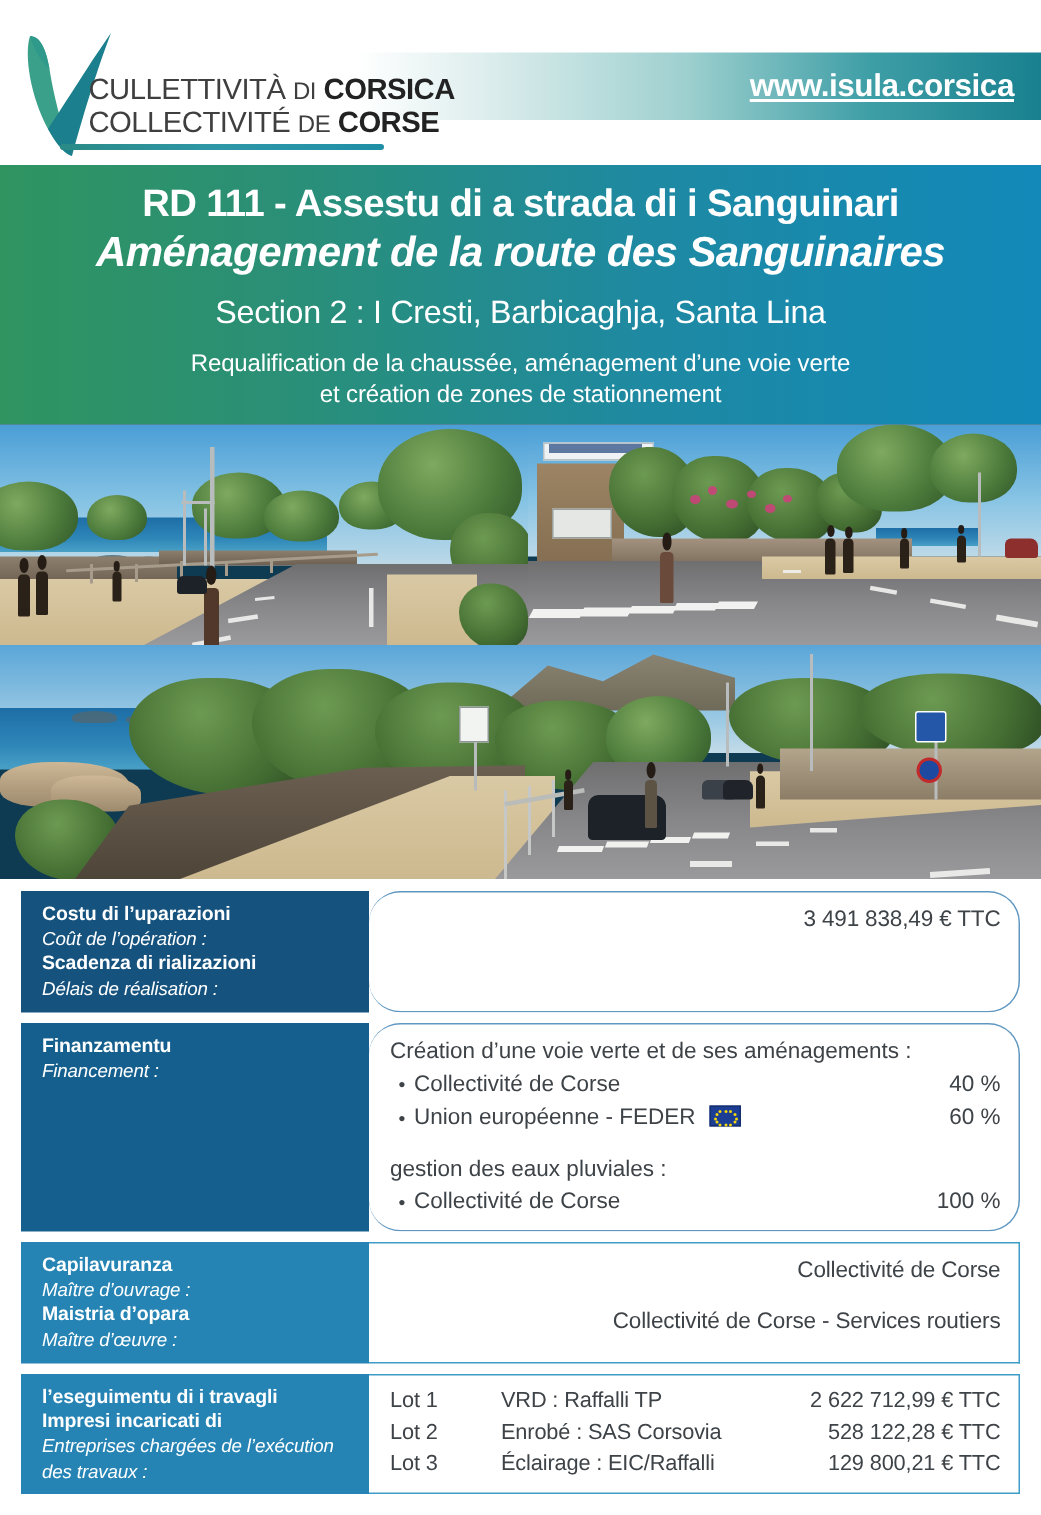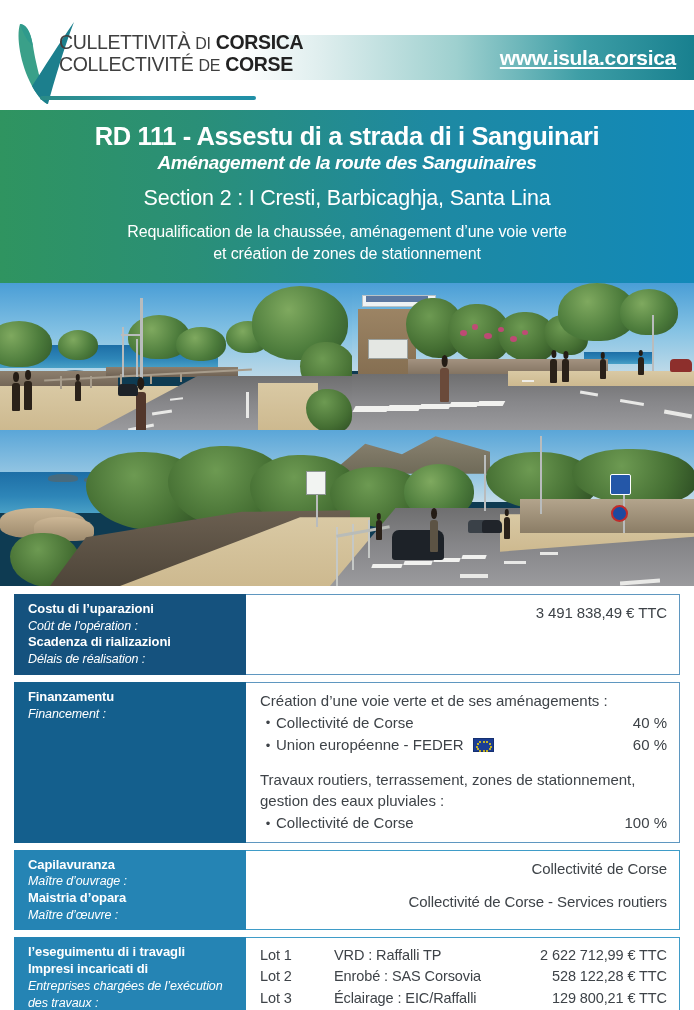--- a/index.html
+++ b/index.html
@@ -44,21 +44,21 @@
   .logo-mark {
     position: absolute;
     left: 14px;
     top: 20px;
     width: 62px;
     height: 86px;
   }
   .logo-text {
     position: absolute;
     left: 59px;
-    top: 32px;
+    top: 50px;
     line-height: 1.12;
   }
   .logo-line {
     font-size: 19.5px;
     color: #3f3f3f;
     letter-spacing: -0.35px;
     white-space: nowrap;
     font-family: "Liberation Sans", sans-serif;
   }
   .logo-line .lt { font-weight: normal; }
@@ -86,21 +86,21 @@
     padding-top: 12px;
   }
   .t-l1 {
     font-size: 25.5px;
     font-weight: bold;
     letter-spacing: -0.4px;
     line-height: 1.16;
     white-space: nowrap;
   }
   .t-l2 {
-    font-size: 19px;
+    font-size: 28px;
     font-weight: bold;
     font-style: italic;
     letter-spacing: -0.4px;
     line-height: 1.16;
     white-space: nowrap;
   }
   .t-l3 {
     font-size: 21.5px;
     font-weight: normal;
     margin-top: 12px;
@@ -257,21 +257,21 @@
     box-sizing: border-box;
     border: 1px solid #5f97c0;
     border-left: none;
     background: #ffffff;
     padding: 7px 12px 7px 14px;
     color: #3e4348;
   }
   .dark  { background: #15527e; }
   .mid   { background: #145f8d; }
   .light { background: #2584b4; }
-  .rb-dark  { border-color: #5f97c0; }
+  .rb-dark  { border-color: #5f97c0; border-radius: 21px; }
   .rb-light { border-color: #3f9cc8; }
 
   .k-bold {
     font-size: 13px;
     font-weight: bold;
     line-height: 1.3;
     letter-spacing: -0.1px;
   }
   .k-ital {
     font-size: 12.5px;
@@ -581,21 +581,20 @@
             <i class="eu-star" style="left:2px;top:6.5px;"></i>
             <i class="eu-star" style="left:3px;top:4px;"></i>
             <i class="eu-star" style="left:5.5px;top:2.2px;"></i>
           </span>
         </span>
         <span class="fin-pct">60 %</span>
       </div>
 
       <div class="v-spacer"></div>
 
-      <div class="fin-head">Travaux routiers, terrassement, zones de stationnement,</div>
       <div class="fin-head">gestion des eaux pluviales :</div>
 
       <div class="fin-row">
         <span class="fin-bullet">•</span>
         <span class="fin-label">Collectivité de Corse</span>
         <span class="fin-pct">100 %</span>
       </div>
     </div>
   </div>
 

